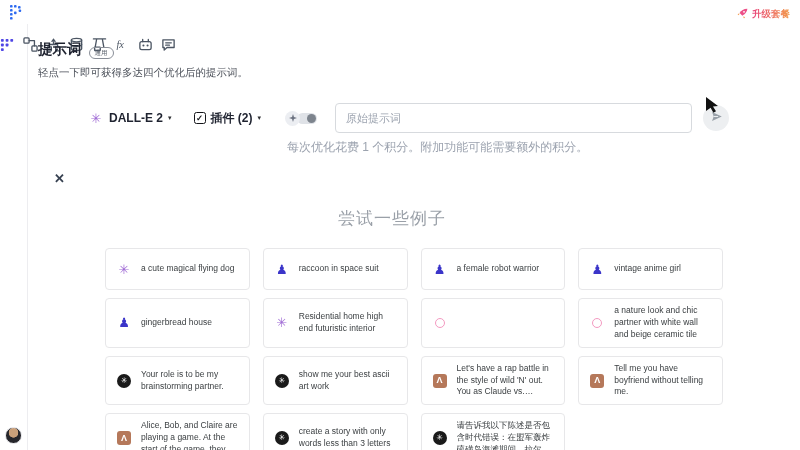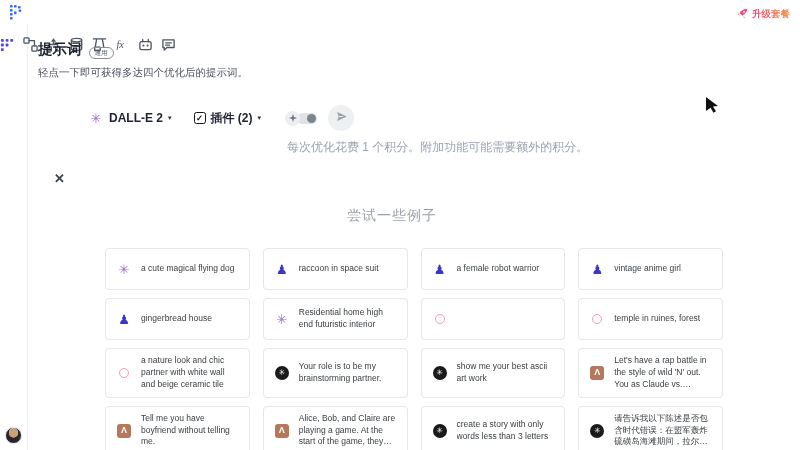--- a/index.html
+++ b/index.html
@@ -55,21 +55,21 @@
   .send-btn { flex:0 0 26px; width:26px; height:26px; border-radius:50%; background:#edeff1;
     margin-left:11px; margin-right:71px; display:flex; align-items:center; justify-content:center;
     cursor:pointer; }
   .mouse-cursor { position:absolute; left:678px; top:73px; z-index:5; pointer-events:none; }
   .credit-hint { position:absolute; left:259px; top:115px; font-size:12px; color:#9ca3af; }
 
   .close-btn { position:absolute; left:26px; top:147px; font-size:13px; color:#374151;
     cursor:pointer; font-weight:bold; }
 
   .examples-heading { position:absolute; top:183px; left:0; right:44px; text-align:center;
-    font-size:14px; color:#9aa0a8; letter-spacing:1px; }
+    font-size:17px; color:#9aa0a8; letter-spacing:1px; }
 
   .grid { position:absolute; top:224px; left:77px; width:618px; display:grid;
     grid-template-columns:repeat(4,1fr); column-gap:13px; row-gap:8px; }
   .card { border:1px solid #e7e7e9; border-radius:4px; background:#fff; display:flex;
     align-items:center; gap:9px; padding:6px 10px; min-height:42px; cursor:pointer; }
   .card-icon { flex:0 0 16px; display:flex; justify-content:center; align-items:center; }
   .card-text { font-size:8.5px; color:#3c4043; line-height:1.4; display:-webkit-box;
     -webkit-line-clamp:3; -webkit-box-orient:vertical; overflow:hidden; }
 
   
@@ -199,20 +199,21 @@
     <div class="toggle-group">
       <span class="toggle-icon">
         <svg width="8" height="8" viewBox="0 0 10 10">
             <path d="M5 0l1.2 3.8L10 5 6.2 6.2 5 10 3.8 6.2 0 5l3.8-1.2z" fill="#6b7280"></path>
           </svg>
       </span>
       <span class="toggle-track">
           <span class="toggle-knob"></span>
         </span>
     </div>
+    <input class="prompt-input" type="text" placeholder="原始提示词" style="">
     <div class="send-btn">
       <span>
         <svg width="13" height="13" viewBox="0 0 16 16">
           <path d="M2.5 13.5l12-5.5-12-5.5 2 5.5z" fill="#99a1a9"></path>
           <path d="M4.5 8h5.5" stroke="#edeff1" stroke-width="1.2"></path>
         </svg>
       </span>
     </div>
   </div>
   <div class="mouse-cursor">
@@ -264,26 +265,20 @@
       </div>
       <div class="card">
         <span class="card-icon">
           <span class="ring"></span>
         </span>
       </div>
       <div class="card">
         <span class="card-icon">
           <span class="ring"></span>
         </span>
-        <div class="card-text">temple in ruines, forest</div>
-      </div>
-      <div class="card">
-        <span class="card-icon">
-          <span class="ring"></span>
-        </span>
         <div class="card-text">a nature look and chic partner with white wall and beige ceramic tile</div>
       </div>
       <div class="card">
         <span class="card-icon">
           <span class="gpt">✳</span>
         </span>
         <div class="card-text">Your role is to be my brainstorming partner.</div>
       </div>
       <div class="card">
         <span class="card-icon">

